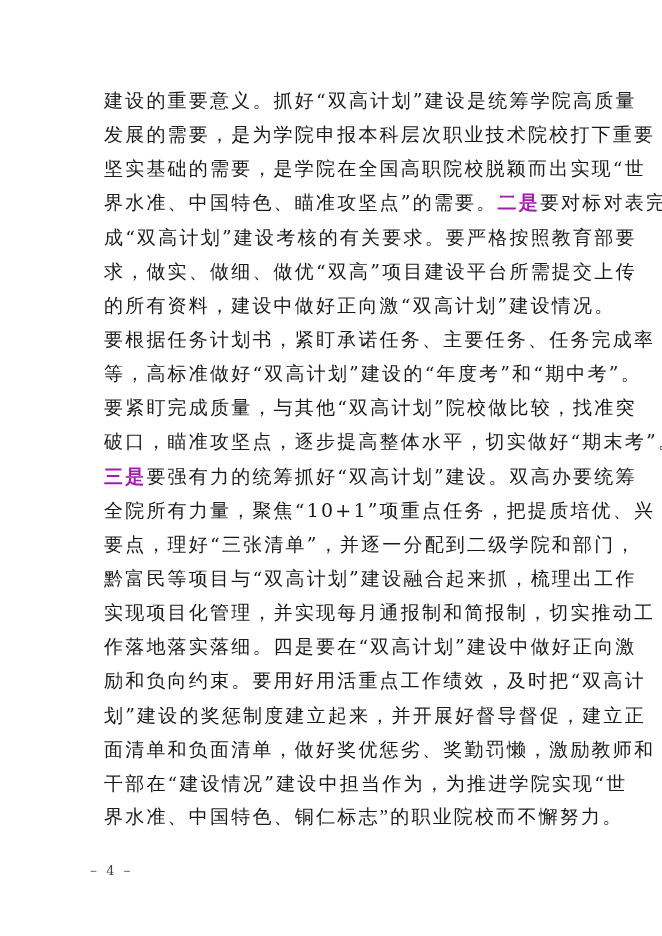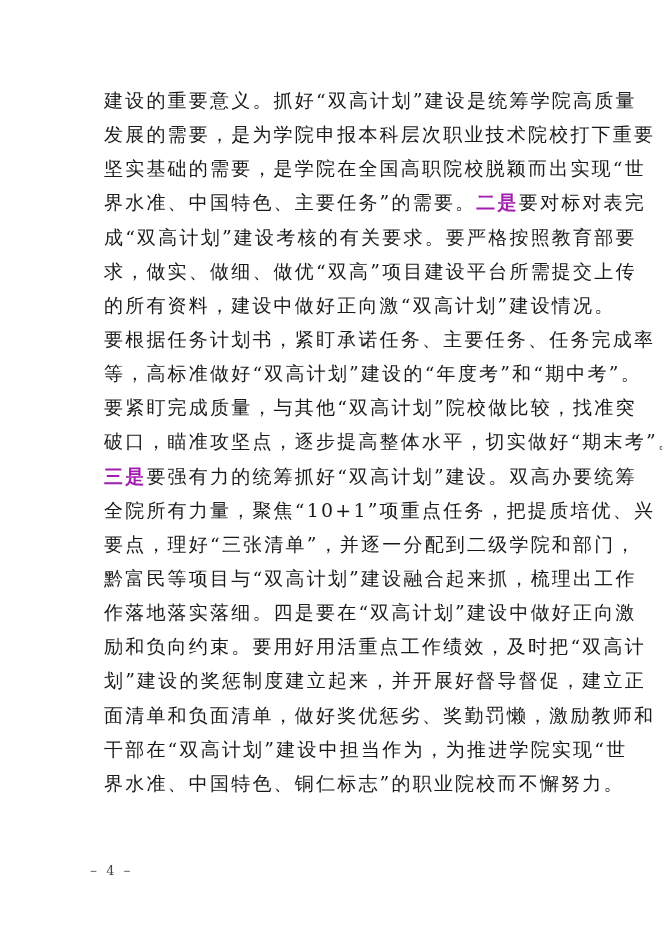--- a/index.html
+++ b/index.html
@@ -15,49 +15,50 @@
     font-family: "DejaVu Serif", "Liberation Serif", serif;
     font-size: 19px;
     line-height: 34.15px;
     color: #1a1a1a;
     letter-spacing: 2.2px;
     text-align: justify;
     text-align-last: justify;
   }
   .line { display: block; white-space: nowrap; height: 34.15px; }
   .line.last { text-align-last: left; padding-left: 33px; letter-spacing: 2.4px; }
-  .line.end-left { text-align-last: left; }
+  .line.end-left { text-align-last: left; font-family: Liberation Serif, serif; }
   .bold { font-weight: bold; color: #a21caf; }
   .page-number {
     position: absolute; left: 87px; top: 862px;
     font-family: "DejaVu Serif", "Liberation Serif", serif;
     font-size: 13px; color: #444; letter-spacing: 1px;
   }
 </style>
 </head>
 <body>
 
 <div class="page">
   <div class="body-text">
     <span class="line">建设的重要意义。抓好“双高计划”建设是统筹学院高质量</span>
     <span class="line">发展的需要，是为学院申报本科层次职业技术院校打下重要</span>
     <span class="line">坚实基础的需要，是学院在全国高职院校脱颖而出实现“世</span>
-    <span class="line"><span>界水准、中国特色、主要任务”的需要。</span><span class="bold">二是</span><span>要对标对表完</span></span>
+    <span class="line"><span>界水准、中国特色、瞄准攻坚点”的需要。</span><span class="bold">二是</span><span>要对标对表完</span></span>
     <span class="line">成“双高计划”建设考核的有关要求。要严格按照教育部要</span>
     <span class="line">求，做实、做细、做优“双高”项目建设平台所需提交上传</span>
     <span class="line">的所有资料，建设中做好正向激“双高计划”建设情况。</span>
     <span class="line">要根据任务计划书，紧盯承诺任务、主要任务、任务完成率</span>
     <span class="line">等，高标准做好“双高计划”建设的“年度考”和“期中考”。</span>
     <span class="line">要紧盯完成质量，与其他“双高计划”院校做比较，找准突</span>
     <span class="line">破口，瞄准攻坚点，逐步提高整体水平，切实做好“期末考”。</span>
     <span class="line"><span class="bold">三是</span><span>要强有力的统筹抓好“双高计划”建设。双高办要统筹</span></span>
     <span class="line">全院所有力量，聚焦“10+1”项重点任务，把提质培优、兴</span>
     <span class="line">要点，理好“三张清单”，并逐一分配到二级学院和部门，</span>
     <span class="line">黔富民等项目与“双高计划”建设融合起来抓，梳理出工作</span>
+    <span class="line">实现项目化管理，并实现每月通报制和简报制，切实推动工</span>
     <span class="line">作落地落实落细。四是要在“双高计划”建设中做好正向激</span>
     <span class="line">励和负向约束。要用好用活重点工作绩效，及时把“双高计</span>
     <span class="line">划”建设的奖惩制度建立起来，并开展好督导督促，建立正</span>
     <span class="line">面清单和负面清单，做好奖优惩劣、奖勤罚懒，激励教师和</span>
-    <span class="line">干部在“双高计划”建设中担当作为，为推进学院实现“世</span>
+    <span class="line">干部在“建设情况”建设中担当作为，为推进学院实现“世</span>
     <span class="line end-left">界水准、中国特色、铜仁标志”的职业院校而不懈努力。</span>
   </div>
   <div class="page-number">－ 4 －</div>
 </div>
 
 </body></html>

